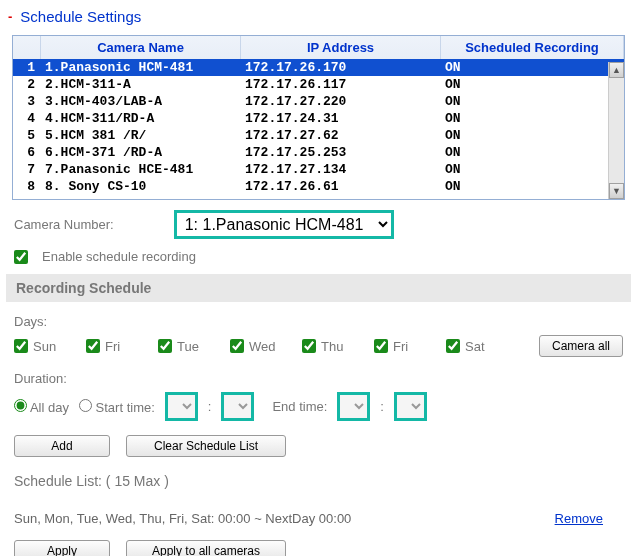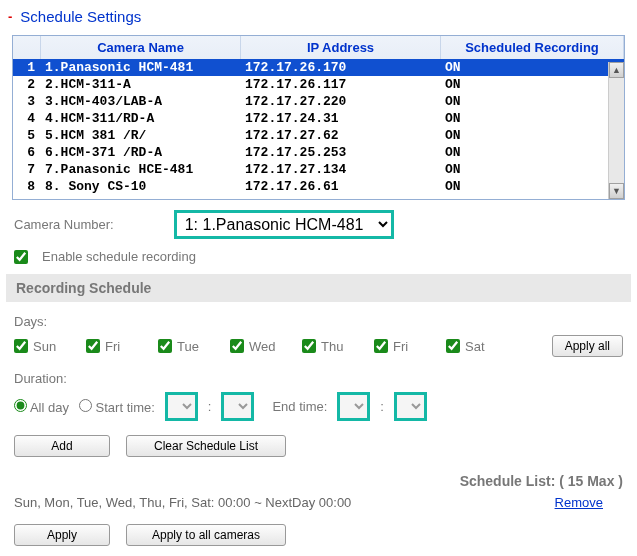--- a/index.html
+++ b/index.html
@@ -44,21 +44,21 @@
     .selectall { margin-left: auto; }
     
     .dur-label { color: #777; margin: 0 14px 6px 14px; }
     .dur-row { display: flex; align-items: center; gap: 10px; padding: 0 14px; color: #777; margin-bottom: 14px; }
     .time-sel { width: 33px; color: #999; background: #f5f5f5; }
     
     .btn-row { display: flex; gap: 16px; padding: 0 14px; margin-bottom: 16px; }
     .btn-wide { width: 96px; }
     .btn-wider { width: 160px; }
     
-    .schedlist-title { color: #777; font-weight: bold; font-size: 14px; padding: 0 14px; margin-bottom: 6px; text-align: right; }
+    .schedlist-title { color: #777; font-weight: normal; font-size: 14px; padding: 0 14px; margin-bottom: 22px; }
     .schedlist-row { display: flex; align-items: center; padding: 0 14px; justify-content: space-between; color: #666; margin-bottom: 14px; }
     .remove-link { color: #0033cc; font-weight: normal; text-decoration: underline; cursor: pointer; margin-right: 20px; }
   </style>
 </head>
 <body>
 
 <div class="title-row">
   <span class="dash">-</span>
   <span class="title">Schedule Settings</span>
 </div>
@@ -165,21 +165,21 @@
       <span>Thu</span>
     </label>
     <label class="day-item">
       <input type="checkbox" checked="" style=""> 
       <span>Fri</span>
     </label>
     <label class="day-item">
       <input type="checkbox" checked="" style=""> 
       <span>Sat</span>
     </label>
-    <button class="btn selectall">Apply all</button>
+    <button class="btn selectall">Camera all</button>
 </div>
 
 <div class="dur-label">Duration:</div>
 <div class="dur-row">
   <label><input type="radio" name="dur" checked="" style=""> <span>All day</span></label>
   <label><input type="radio" name="dur" style=""> <span>Start time:</span></label>
   <select class="time-sel"><option>00</option></select>
   <span>:</span>
   <select class="time-sel"><option>00</option></select>
   <span style="margin-left:8px">End time:</span>

